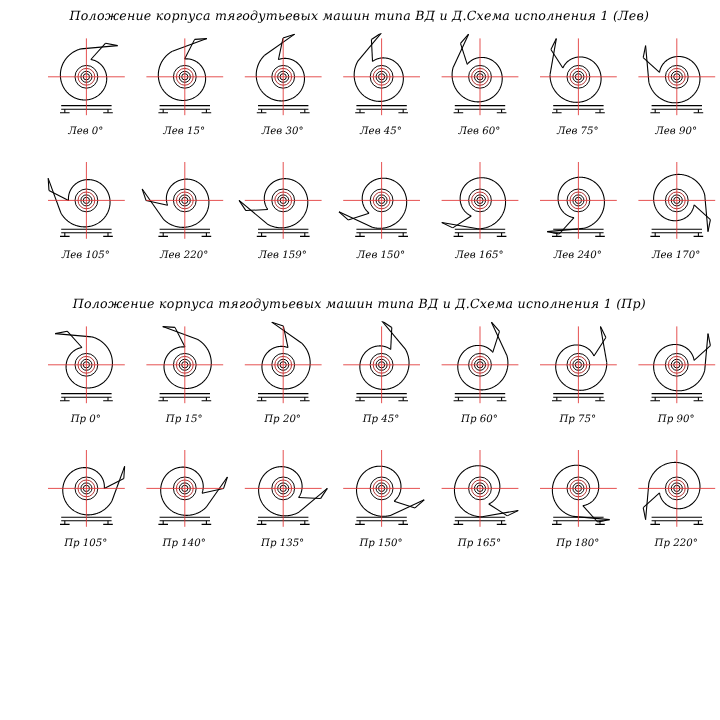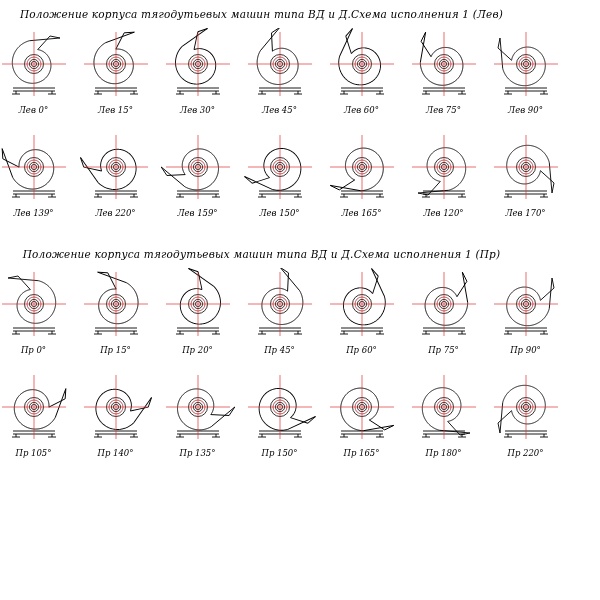--- a/index.html
+++ b/index.html
@@ -11,20 +11,21 @@
     width: 600px;
     height: 600px;
     font-family: "DejaVu Sans", sans-serif;
     color: #1a1a1a;
     overflow: hidden;
   }
   .sheet {
     position: relative;
     width: 523px;
     height: 600px;
+    margin-left: 38px;
   }
   .section {
     position: relative;
   }
   .section-title {
     text-align: center;
     font-family: "DejaVu Serif", serif;
     font-style: italic;
     font-size: 10.5px;
     letter-spacing: 0.2px;
@@ -302,21 +303,21 @@
                 <line x1="59" y1="63" x2="59" y2="66" stroke="#000000" stroke-width="0.9"></line>
                 <line x1="19" y1="66" x2="27" y2="66" stroke="#000000" stroke-width="0.9"></line>
                 <line x1="55" y1="66" x2="63" y2="66" stroke="#000000" stroke-width="0.9"></line>
                 <g stroke="#e03030" stroke-width="0.7">
                   <line x1="9" y1="36" x2="73" y2="36"></line>
                   <line x1="41" y1="4" x2="41" y2="68"></line>
                 </g>
               </g>
             </svg>
           </div>
-          <div class="caption">Лев 139°</div>
+          <div class="caption">Лев 105°</div>
         </div>
         <div class="cell">
           <div class="fig">
             <svg width="82" height="76" viewBox="0 0 82 76">
               <g>
                 <g transform="rotate(-120 41 36)">
                   <path d="M 44.70 21.59 L 44.99 21.63 L 45.28 21.69 L 45.56 21.74 L 45.85 21.81 L 46.13 21.88 L 46.42 21.95 L 46.70 22.03 L 46.99 22.12 L 47.27 22.21 L 47.55 22.31 L 47.83 22.41 L 48.10 22.52 L 48.38 22.64 L 48.65 22.76 L 48.92 22.89 L 49.19 23.02 L 49.46 23.16 L 49.73 23.30 L 49.99 23.45 L 50.25 23.60 L 50.51 23.76 L 50.76 23.92 L 51.01 24.09 L 51.26 24.27 L 51.51 24.45 L 51.75 24.64 L 51.99 24.83 L 52.23 25.02 L 52.46 25.22 L 52.69 25.43 L 52.92 25.64 L 53.14 25.85 L 53.36 26.07 L 53.57 26.30 L 53.78 26.53 L 53.99 26.76 L 54.19 27.00 L 54.39 27.24 L 54.58 27.49 L 54.77 27.74 L 54.95 27.99 L 55.13 28.25 L 55.31 28.52 L 55.48 28.78 L 55.64 29.05 L 55.80 29.33 L 55.95 29.61 L 56.10 29.89 L 56.25 30.17 L 56.39 30.46 L 56.52 30.75 L 56.65 31.05 L 56.77 31.34 L 56.88 31.64 L 56.99 31.95 L 57.10 32.25 L 57.20 32.56 L 57.29 32.87 L 57.38 33.18 L 57.46 33.50 L 57.53 33.82 L 57.60 34.14 L 57.66 34.46 L 57.72 34.78 L 57.77 35.10 L 57.81 35.43 L 57.85 35.76 L 57.88 36.08 L 57.91 36.41 L 57.93 36.74 L 57.94 37.08 L 57.94 37.41 L 57.94 37.74 L 57.93 38.07 L 57.92 38.41 L 57.90 38.74 L 57.87 39.08 L 57.84 39.41 L 57.79 39.74 L 57.75 40.08 L 57.69 40.41 L 57.63 40.74 L 57.56 41.07 L 57.49 41.40 L 57.41 41.73 L 57.32 42.06 L 57.23 42.39 L 57.13 42.72 L 57.02 43.04 L 56.91 43.36 L 56.79 43.69 L 56.66 44.01 L 56.53 44.32 L 56.39 44.64 L 56.24 44.95 L 56.09 45.26 L 55.93 45.57 L 55.77 45.87 L 55.60 46.18 L 55.42 46.48 L 55.24 46.77 L 55.05 47.07 L 54.85 47.36 L 54.65 47.64 L 54.44 47.93 L 54.23 48.21 L 54.01 48.48 L 53.79 48.75 L 53.56 49.02 L 53.32 49.29 L 53.08 49.55 L 52.83 49.80 L 52.58 50.05 L 52.32 50.30 L 52.06 50.54 L 51.79 50.77 L 51.52 51.01 L 51.24 51.23 L 50.96 51.45 L 50.67 51.67 L 50.38 51.88 L 50.08 52.09 L 49.78 52.29 L 49.48 52.48 L 49.17 52.67 L 48.85 52.85 L 48.53 53.03 L 48.21 53.20 L 47.89 53.36 L 47.56 53.52 L 47.23 53.67 L 46.89 53.82 L 46.55 53.96 L 46.21 54.09 L 45.86 54.22 L 45.51 54.34 L 45.16 54.45 L 44.81 54.56 L 44.45 54.66 L 44.09 54.75 L 43.73 54.84 L 43.37 54.91 L 43.00 54.99 L 42.63 55.05 L 42.26 55.11 L 41.89 55.16 L 41.52 55.20 L 41.15 55.24 L 40.77 55.27 L 40.39 55.29 L 40.02 55.30 L 39.64 55.31 L 39.26 55.31 L 38.88 55.30 L 38.50 55.28 L 38.12 55.26 L 37.74 55.23 L 37.36 55.19 L 36.98 55.15 L 36.61 55.09 L 36.23 55.03 L 35.85 54.96 L 35.47 54.89 L 35.10 54.81 L 34.72 54.71 L 34.35 54.62 L 33.98 54.51 L 33.61 54.40 L 33.24 54.28 L 32.87 54.15 L 32.51 54.02 L 32.15 53.87 L 31.79 53.72 L 31.43 53.57 L 31.07 53.40 L 30.72 53.23 L 30.37 53.05 L 30.03 52.87 L 29.68 52.67 L 29.34 52.47 L 29.01 52.27 L 28.68 52.05 L 28.35 51.83 L 28.02 51.61 L 27.70 51.37 L 27.38 51.13 L 27.07 50.89 L 26.76 50.63 L 26.46 50.38 L 26.16 50.11 L 25.87 49.84 L 25.58 49.56 L 25.30 49.28 L 25.02 48.99 L 24.74 48.69 L 24.48 48.39 L 24.21 48.08 L 23.96 47.77 L 23.71 47.45 L 23.46 47.13 L 23.22 46.80 L 22.99 46.47 L 22.77 46.13 L 22.55 45.79 L 22.33 45.44 L 22.13 45.09 L 21.93 44.73 L 21.73 44.37 L 21.55 44.00 L 21.37 43.63 L 21.19 43.26 L 21.03 42.88 L 20.87 42.50 L 20.72 42.11 L 20.58 41.73 L 20.44 41.33 L 20.31 40.94 L 20.19 40.54 L 20.08 40.14 L 19.97 39.74 L 19.87 39.33 L 19.78 38.92 L 19.70 38.51 L 19.63 38.10 L 19.56 37.69 L 19.50 37.27 L 19.45 36.85 L 19.41 36.43 L 19.38 36.01 L 19.35 35.59 L 19.33 35.17 L 19.32 34.75 L 19.32 34.32 L 19.33 33.90 L 19.35 33.47 L 19.37 33.05 L 19.40 32.62 L 19.44 32.20 L 19.49 31.77 L 19.55 31.35 L 19.62 30.92 L 19.69 30.50 L 19.77 30.08 L 19.87 29.66 L 19.96 29.24 L 20.07 28.82 L 20.19 28.40 L 20.31 27.99 L 20.45 27.58 L 20.59 27.17 L 20.74 26.76 L 20.89 26.35 L 21.06 25.95 L 21.23 25.55 L 21.41 25.15 L 21.60 24.76 L 21.80 24.37 L 22.01 23.98 L 22.22 23.60 L 22.44 23.22 L 22.67 22.84 L 22.90 22.47 L 23.15 22.10 L 23.40 21.74 L 23.66 21.38 L 23.92 21.02 L 24.20 20.67 L 24.48 20.33 L 24.77 19.99 L 25.06 19.65 L 25.36 19.33 L 25.67 19.00 L 25.98 18.68 L 26.31 18.37 L 26.63 18.07 L 26.97 17.77 L 27.31 17.47 L 27.65 17.19 L 28.01 16.91 L 28.36 16.63 L 28.73 16.36 L 29.10 16.10 L 29.47 15.85 L 29.85 15.60 L 30.24 15.36 L 30.63 15.13 L 31.03 14.91 L 31.43 14.69 L 31.83 14.48 L 32.24 14.28 L 32.66 14.08 L 33.07 13.90 L 33.50 13.72 L 33.92 13.55 L 34.35 13.39 L 34.79 13.24 L 35.22 13.09 L 35.67 12.95 L 36.11 12.82 L 36.56 12.71" fill="none" stroke="#000000" stroke-width="0.9"></path>
                   <path d="M 36.56 12.71 L 67.00 10.00" fill="none" stroke="#000000" stroke-width="0.9"></path>
                   <path d="M 44.70 21.59 L 57.00 8.00" fill="none" stroke="#000000" stroke-width="0.9"></path>
                   <path d="M 57.00 8.00 L 67.00 10.00" fill="none" stroke="#000000" stroke-width="0.9"></path>
@@ -447,21 +448,21 @@
                 <line x1="59" y1="63" x2="59" y2="66" stroke="#000000" stroke-width="0.9"></line>
                 <line x1="19" y1="66" x2="27" y2="66" stroke="#000000" stroke-width="0.9"></line>
                 <line x1="55" y1="66" x2="63" y2="66" stroke="#000000" stroke-width="0.9"></line>
                 <g stroke="#e03030" stroke-width="0.7">
                   <line x1="9" y1="36" x2="73" y2="36"></line>
                   <line x1="41" y1="4" x2="41" y2="68"></line>
                 </g>
               </g>
             </svg>
           </div>
-          <div class="caption">Лев 120°</div>
+          <div class="caption">Лев 240°</div>
         </div>
         <div class="cell">
           <div class="fig">
             <svg width="82" height="76" viewBox="0 0 82 76">
               <g>
                 <g transform="rotate(-270 41 36)">
                   <path d="M 44.70 21.59 L 44.99 21.63 L 45.28 21.69 L 45.56 21.74 L 45.85 21.81 L 46.13 21.88 L 46.42 21.95 L 46.70 22.03 L 46.99 22.12 L 47.27 22.21 L 47.55 22.31 L 47.83 22.41 L 48.10 22.52 L 48.38 22.64 L 48.65 22.76 L 48.92 22.89 L 49.19 23.02 L 49.46 23.16 L 49.73 23.30 L 49.99 23.45 L 50.25 23.60 L 50.51 23.76 L 50.76 23.92 L 51.01 24.09 L 51.26 24.27 L 51.51 24.45 L 51.75 24.64 L 51.99 24.83 L 52.23 25.02 L 52.46 25.22 L 52.69 25.43 L 52.92 25.64 L 53.14 25.85 L 53.36 26.07 L 53.57 26.30 L 53.78 26.53 L 53.99 26.76 L 54.19 27.00 L 54.39 27.24 L 54.58 27.49 L 54.77 27.74 L 54.95 27.99 L 55.13 28.25 L 55.31 28.52 L 55.48 28.78 L 55.64 29.05 L 55.80 29.33 L 55.95 29.61 L 56.10 29.89 L 56.25 30.17 L 56.39 30.46 L 56.52 30.75 L 56.65 31.05 L 56.77 31.34 L 56.88 31.64 L 56.99 31.95 L 57.10 32.25 L 57.20 32.56 L 57.29 32.87 L 57.38 33.18 L 57.46 33.50 L 57.53 33.82 L 57.60 34.14 L 57.66 34.46 L 57.72 34.78 L 57.77 35.10 L 57.81 35.43 L 57.85 35.76 L 57.88 36.08 L 57.91 36.41 L 57.93 36.74 L 57.94 37.08 L 57.94 37.41 L 57.94 37.74 L 57.93 38.07 L 57.92 38.41 L 57.90 38.74 L 57.87 39.08 L 57.84 39.41 L 57.79 39.74 L 57.75 40.08 L 57.69 40.41 L 57.63 40.74 L 57.56 41.07 L 57.49 41.40 L 57.41 41.73 L 57.32 42.06 L 57.23 42.39 L 57.13 42.72 L 57.02 43.04 L 56.91 43.36 L 56.79 43.69 L 56.66 44.01 L 56.53 44.32 L 56.39 44.64 L 56.24 44.95 L 56.09 45.26 L 55.93 45.57 L 55.77 45.87 L 55.60 46.18 L 55.42 46.48 L 55.24 46.77 L 55.05 47.07 L 54.85 47.36 L 54.65 47.64 L 54.44 47.93 L 54.23 48.21 L 54.01 48.48 L 53.79 48.75 L 53.56 49.02 L 53.32 49.29 L 53.08 49.55 L 52.83 49.80 L 52.58 50.05 L 52.32 50.30 L 52.06 50.54 L 51.79 50.77 L 51.52 51.01 L 51.24 51.23 L 50.96 51.45 L 50.67 51.67 L 50.38 51.88 L 50.08 52.09 L 49.78 52.29 L 49.48 52.48 L 49.17 52.67 L 48.85 52.85 L 48.53 53.03 L 48.21 53.20 L 47.89 53.36 L 47.56 53.52 L 47.23 53.67 L 46.89 53.82 L 46.55 53.96 L 46.21 54.09 L 45.86 54.22 L 45.51 54.34 L 45.16 54.45 L 44.81 54.56 L 44.45 54.66 L 44.09 54.75 L 43.73 54.84 L 43.37 54.91 L 43.00 54.99 L 42.63 55.05 L 42.26 55.11 L 41.89 55.16 L 41.52 55.20 L 41.15 55.24 L 40.77 55.27 L 40.39 55.29 L 40.02 55.30 L 39.64 55.31 L 39.26 55.31 L 38.88 55.30 L 38.50 55.28 L 38.12 55.26 L 37.74 55.23 L 37.36 55.19 L 36.98 55.15 L 36.61 55.09 L 36.23 55.03 L 35.85 54.96 L 35.47 54.89 L 35.10 54.81 L 34.72 54.71 L 34.35 54.62 L 33.98 54.51 L 33.61 54.40 L 33.24 54.28 L 32.87 54.15 L 32.51 54.02 L 32.15 53.87 L 31.79 53.72 L 31.43 53.57 L 31.07 53.40 L 30.72 53.23 L 30.37 53.05 L 30.03 52.87 L 29.68 52.67 L 29.34 52.47 L 29.01 52.27 L 28.68 52.05 L 28.35 51.83 L 28.02 51.61 L 27.70 51.37 L 27.38 51.13 L 27.07 50.89 L 26.76 50.63 L 26.46 50.38 L 26.16 50.11 L 25.87 49.84 L 25.58 49.56 L 25.30 49.28 L 25.02 48.99 L 24.74 48.69 L 24.48 48.39 L 24.21 48.08 L 23.96 47.77 L 23.71 47.45 L 23.46 47.13 L 23.22 46.80 L 22.99 46.47 L 22.77 46.13 L 22.55 45.79 L 22.33 45.44 L 22.13 45.09 L 21.93 44.73 L 21.73 44.37 L 21.55 44.00 L 21.37 43.63 L 21.19 43.26 L 21.03 42.88 L 20.87 42.50 L 20.72 42.11 L 20.58 41.73 L 20.44 41.33 L 20.31 40.94 L 20.19 40.54 L 20.08 40.14 L 19.97 39.74 L 19.87 39.33 L 19.78 38.92 L 19.70 38.51 L 19.63 38.10 L 19.56 37.69 L 19.50 37.27 L 19.45 36.85 L 19.41 36.43 L 19.38 36.01 L 19.35 35.59 L 19.33 35.17 L 19.32 34.75 L 19.32 34.32 L 19.33 33.90 L 19.35 33.47 L 19.37 33.05 L 19.40 32.62 L 19.44 32.20 L 19.49 31.77 L 19.55 31.35 L 19.62 30.92 L 19.69 30.50 L 19.77 30.08 L 19.87 29.66 L 19.96 29.24 L 20.07 28.82 L 20.19 28.40 L 20.31 27.99 L 20.45 27.58 L 20.59 27.17 L 20.74 26.76 L 20.89 26.35 L 21.06 25.95 L 21.23 25.55 L 21.41 25.15 L 21.60 24.76 L 21.80 24.37 L 22.01 23.98 L 22.22 23.60 L 22.44 23.22 L 22.67 22.84 L 22.90 22.47 L 23.15 22.10 L 23.40 21.74 L 23.66 21.38 L 23.92 21.02 L 24.20 20.67 L 24.48 20.33 L 24.77 19.99 L 25.06 19.65 L 25.36 19.33 L 25.67 19.00 L 25.98 18.68 L 26.31 18.37 L 26.63 18.07 L 26.97 17.77 L 27.31 17.47 L 27.65 17.19 L 28.01 16.91 L 28.36 16.63 L 28.73 16.36 L 29.10 16.10 L 29.47 15.85 L 29.85 15.60 L 30.24 15.36 L 30.63 15.13 L 31.03 14.91 L 31.43 14.69 L 31.83 14.48 L 32.24 14.28 L 32.66 14.08 L 33.07 13.90 L 33.50 13.72 L 33.92 13.55 L 34.35 13.39 L 34.79 13.24 L 35.22 13.09 L 35.67 12.95 L 36.11 12.82 L 36.56 12.71" fill="none" stroke="#000000" stroke-width="0.9"></path>
                   <path d="M 36.56 12.71 L 67.00 10.00" fill="none" stroke="#000000" stroke-width="0.9"></path>
                   <path d="M 44.70 21.59 L 57.00 8.00" fill="none" stroke="#000000" stroke-width="0.9"></path>
                   <path d="M 57.00 8.00 L 67.00 10.00" fill="none" stroke="#000000" stroke-width="0.9"></path>

